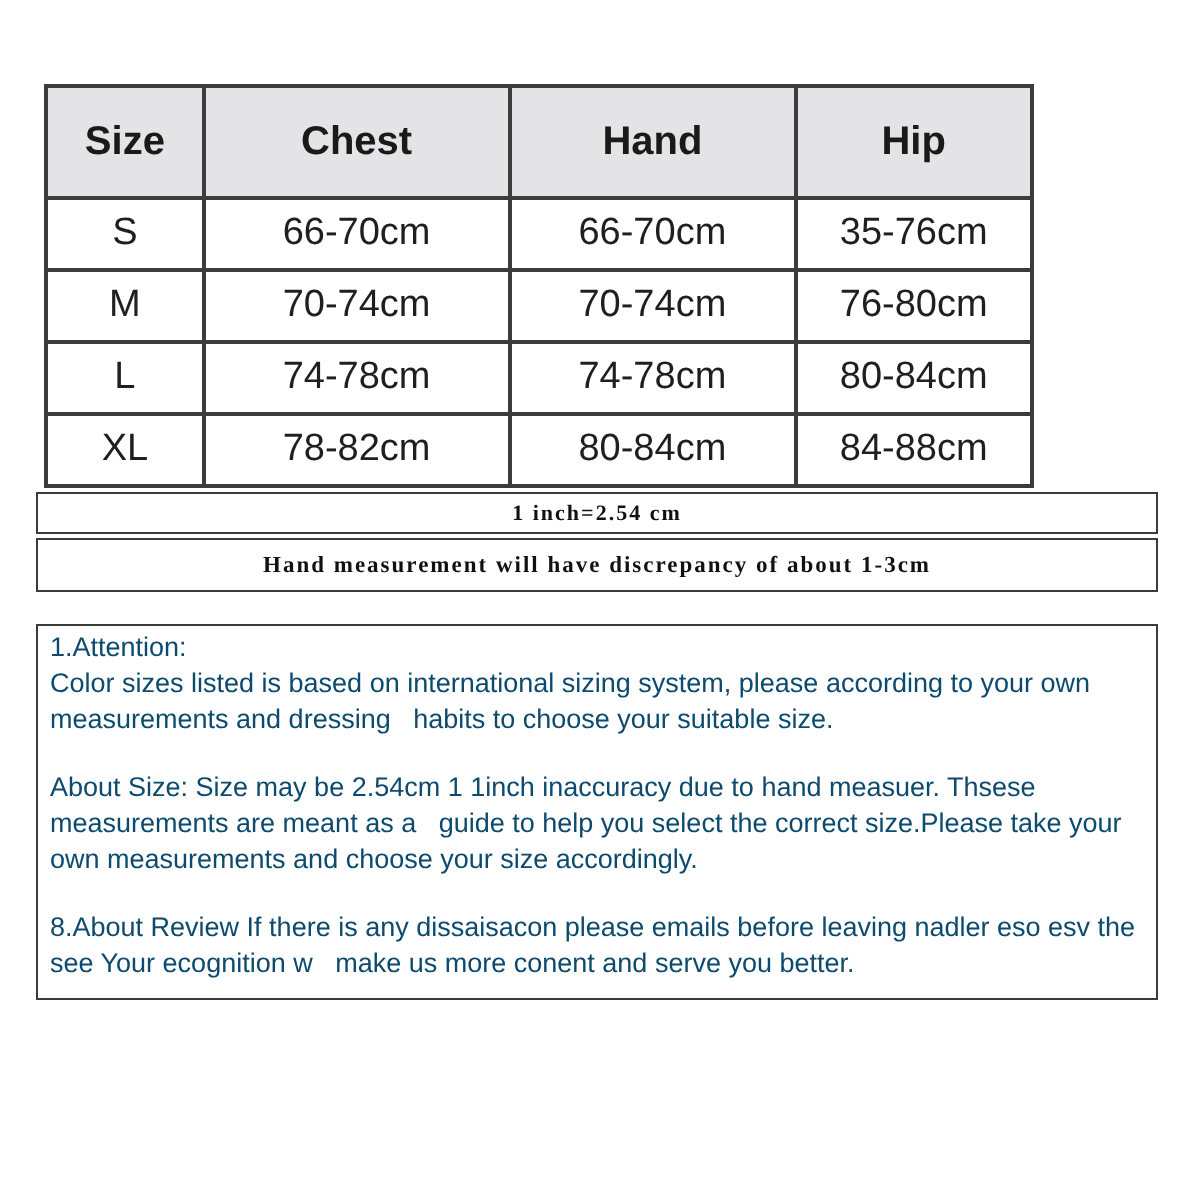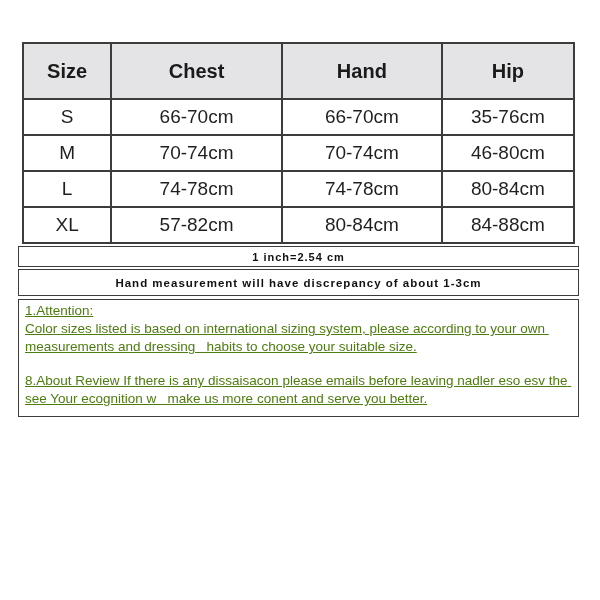--- a/index.html
+++ b/index.html
@@ -5,53 +5,53 @@
   html,body{margin:0;padding:0;}
   body{
     width:600px;height:600px;background:#ffffff;
     font-family:"Liberation Sans",sans-serif;color:#222;
     position:relative;overflow:hidden;
   }
   .sheet{position:absolute;left:18px;top:42px;width:561px;}
 
   
   table.size-table{
-    border-collapse:collapse;width:553px;margin-left:4px;
+    border-collapse:collapse;width:495px;margin-left:4px;
     table-layout:fixed;
   }
   table.size-table,
   table.size-table th,
   table.size-table td{border:2px solid #3c3c3c;}
   table.size-table th{
     background:#e4e4e6;height:52px;
     font-size:20px;font-weight:bold;color:#1a1a1a;
     text-align:center;vertical-align:middle;
   }
   table.size-table td{
     height:32px;font-size:19px;color:#1f1f1f;
     text-align:center;vertical-align:middle;background:#fff;
   }
   .col-size{width:16%;} .col-chest{width:31%;} .col-waist{width:29%;} .col-hip{width:24%;}
 
   
   .note-strip{
     border:1px solid #3c3c3c;background:#fff;
     display:flex;align-items:center;justify-content:center;
-    font-family:Liberation Sans, sans-serif;
+    font-family:Liberation Serif, serif;
     font-weight:bold;color:#111;
     margin-top:2px;letter-spacing:1px;
   }
   .note-strip.inch{height:19px;font-size:11px;}
   .note-strip.hand{height:25px;font-size:11.5px;}
 
   
   .info-box{
     border:1px solid #3c3c3c;background:#fff;
-    margin-top:3px;padding:2px 6px 8px 6px;
-    font-size:13.5px;line-height:18px;color:#4d7c0f;text-decoration:underline;
+    margin-top:16px;padding:2px 6px 8px 6px;
+    font-size:13.5px;line-height:18px;color:#0c4a6e;
   }
   .info-section{margin-top:16px;}
   .info-section:first-child{margin-top:0;}
   .info-heading{white-space:pre-wrap;}
   .info-body{white-space:pre-wrap;}
 </style>
 </head>
 <body>
 
 <div class="sheet">
@@ -75,45 +75,46 @@
       <tr>
         <td>S</td>
         <td>66-70cm</td>
         <td>66-70cm</td>
         <td>35-76cm</td>
       </tr>
       <tr>
         <td>M</td>
         <td>70-74cm</td>
         <td>70-74cm</td>
-        <td>46-80cm</td>
+        <td>76-80cm</td>
       </tr>
       <tr>
         <td>L</td>
         <td>74-78cm</td>
         <td>74-78cm</td>
         <td>80-84cm</td>
       </tr>
       <tr>
         <td>XL</td>
-        <td>57-82cm</td>
+        <td>78-82cm</td>
         <td>80-84cm</td>
         <td>84-88cm</td>
       </tr>
     </tbody>
   </table>
 
   <div class="note-strip inch">1 inch=2.54 cm</div>
   <div class="note-strip hand">Hand measurement will have discrepancy of about 1-3cm</div>
 
   <div class="info-box">
     <div class="info-section">
       <div class="info-heading">1.Attention:</div>
       <div class="info-body">Color sizes listed is based on international sizing system, please according to your own measurements and dressing   habits to choose your suitable size.</div>
     </div>
     <div class="info-section">
+      <div class="info-body">About Size: Size may be 2.54cm 1 1inch inaccuracy due to hand measuer. Thsese measurements are meant as a   guide to help you select the correct size.Please take your own measurements and choose your size accordingly.</div>
     </div>
     <div class="info-section">
       <div class="info-body">8.About Review If there is any dissaisacon please emails before leaving nadler eso esv the see Your ecognition w   make us more conent and serve you better.</div>
     </div>
   </div>
 
 </div>
 
 </body></html>

